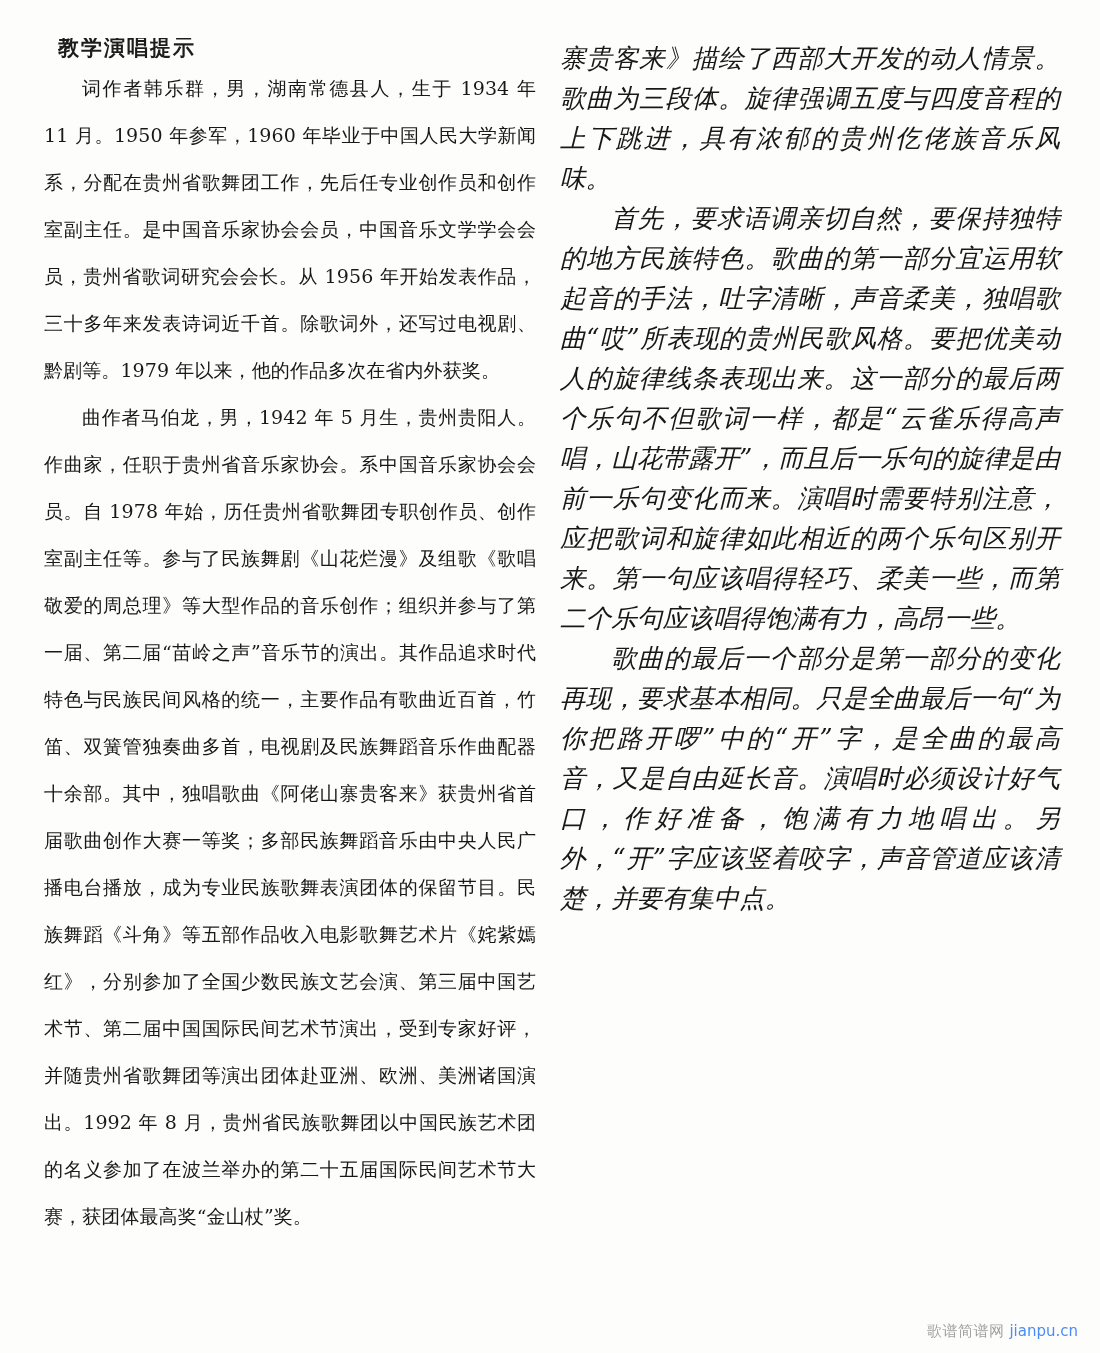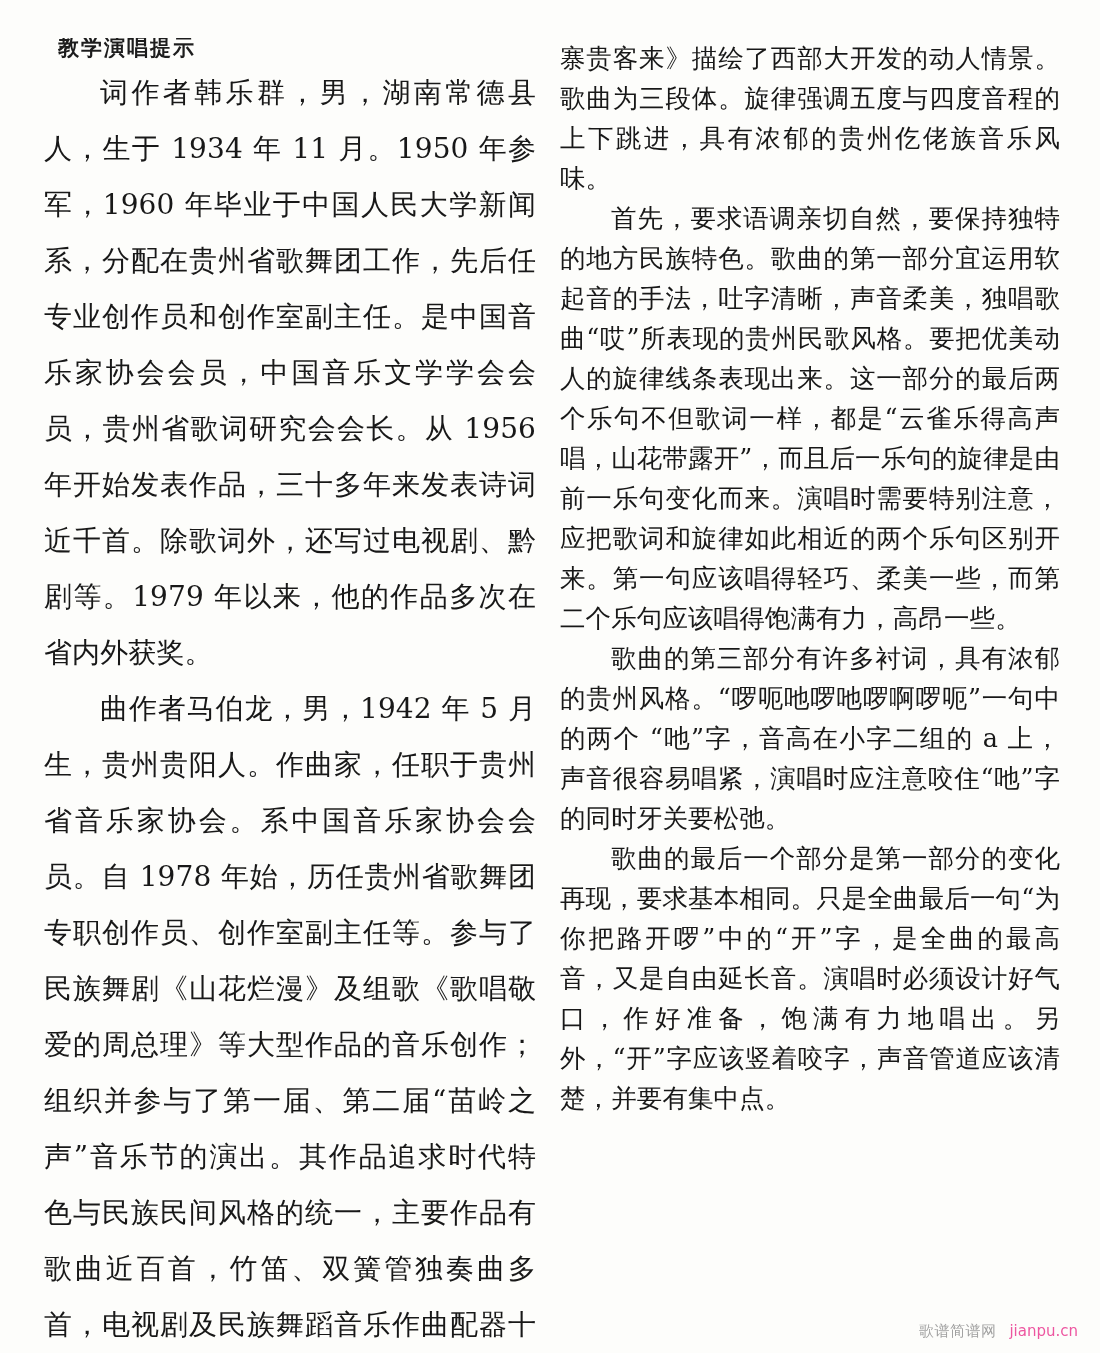--- a/index.html
+++ b/index.html
@@ -48,34 +48,35 @@
     overflow: hidden;
     line-height: 19px;
     
     margin: 0 0 8px 14px;
     transform: scaleY(1.06);
     transform-origin: top left;
   }
 
   p.body-text {
     margin: 0;
-    font-size: 28px;
-    line-height: 56px;
+    font-size: 19px;
+    line-height: 47px;
     text-align: justify;
     text-justify: inter-character;
     text-indent: 2em;
     letter-spacing: 0.1px;
     color: #181818;
   }
   p.body-text.cont {
     text-indent: 0;
   }
   .col-right p.body-text {
     font-size: 25.5px;
     line-height: 40px;
+    font-style: italic;
   }
 
   sup {
     font-size: 0.6em;
     vertical-align: super;
     line-height: 0;
   }
 
   .latin {
     font-family: "DejaVu Serif", "Liberation Serif", serif;
@@ -89,22 +90,22 @@
     font-family: "DejaVu Sans", "Liberation Sans", sans-serif;
     white-space: nowrap;
     opacity: 0.92;
   }
   .watermark .wm-cn {
     color: #9a9a9a;
     letter-spacing: 0.5px;
     text-align: right;
   }
   .watermark .wm-url {
-    color: #ec4899;
-    margin-left: 13px;
+    color: #3b82f6;
+    margin-left: 5px;
     font-weight: normal;
   }
 </style>
 </head>
 <body>
 
 <div class="page"></div>
 
 <div class="columns">
 
@@ -114,21 +115,20 @@
     <p class="body-text">词作者韩乐群，男，湖南常德县人，生于 1934 年 11 月。1950 年参军，1960 年毕业于中国人民大学新闻系，分配在贵州省歌舞团工作，先后任专业创作员和创作室副主任。是中国音乐家协会会员，中国音乐文学学会会员，贵州省歌词研究会会长。从 1956 年开始发表作品，三十多年来发表诗词近千首。除歌词外，还写过电视剧、黔剧等。1979 年以来，他的作品多次在省内外获奖。</p>
 
     <p class="body-text">曲作者马伯龙，男，1942 年 5 月生，贵州贵阳人。作曲家，任职于贵州省音乐家协会。系中国音乐家协会会员。自 1978 年始，历任贵州省歌舞团专职创作员、创作室副主任等。参与了民族舞剧《山花烂漫》及组歌《歌唱敬爱的周总理》等大型作品的音乐创作；组织并参与了第一届、第二届“苗岭之声”音乐节的演出。其作品追求时代特色与民族民间风格的统一，主要作品有歌曲近百首，竹笛、双簧管独奏曲多首，电视剧及民族舞蹈音乐作曲配器十余部。其中，独唱歌曲《阿佬山寨贵客来》获贵州省首届歌曲创作大赛一等奖；多部民族舞蹈音乐由中央人民广播电台播放，成为专业民族歌舞表演团体的保留节目。民族舞蹈《斗角》等五部作品收入电影歌舞艺术片《姹紫嫣红》，分别参加了全国少数民族文艺会演、第三届中国艺术节、第二届中国国际民间艺术节演出，受到专家好评，并随贵州省歌舞团等演出团体赴亚洲、欧洲、美洲诸国演出。1992 年 8 月，贵州省民族歌舞团以中国民族艺术团的名义参加了在波兰举办的第二十五届国际民间艺术节大赛，获团体最高奖“金山杖”奖。</p>
 
   </div>
 
   <div class="col col-right">
     <div id="right-paragraphs">
         <p class="body-text cont">寨贵客来》描绘了西部大开发的动人情景。歌曲为三段体。旋律强调五度与四度音程的上下跳进，具有浓郁的贵州仡佬族音乐风味。</p>
         <p class="body-text">首先，要求语调亲切自然，要保持独特的地方民族特色。歌曲的第一部分宜运用软起音的手法，吐字清晰，声音柔美，独唱歌曲“哎”所表现的贵州民歌风格。要把优美动人的旋律线条表现出来。这一部分的最后两个乐句不但歌词一样，都是“云雀乐得高声唱，山花带露开”，而且后一乐句的旋律是由前一乐句变化而来。演唱时需要特别注意，应把歌词和旋律如此相近的两个乐句区别开来。第一句应该唱得轻巧、柔美一些，而第二个乐句应该唱得饱满有力，高昂一些。</p>
-        <p class="body-text">歌曲的第三部分有许多衬词，具有浓郁的贵州风格。“啰呃吔啰吔啰啊啰呃”一句中的两个 “吔”字，音高在小字二组的 a 上，声音很容易唱紧，演唱时应注意咬住“吔”字的同时牙关要松弛。</p>
         <p class="body-text">歌曲的最后一个部分是第一部分的变化再现，要求基本相同。只是全曲最后一句“为你把路开啰”中的“开”字，是全曲的最高音，又是自由延长音。演唱时必须设计好气口，作好准备，饱满有力地唱出。另外，“开”字应该竖着咬字，声音管道应该清楚，并要有集中点。</p>
       </div>
 
   </div>
 
 </div>
 
 <div class="watermark">
   <span class="wm-cn">歌谱简谱网</span><span class="wm-url">jianpu.cn</span>
 </div>

